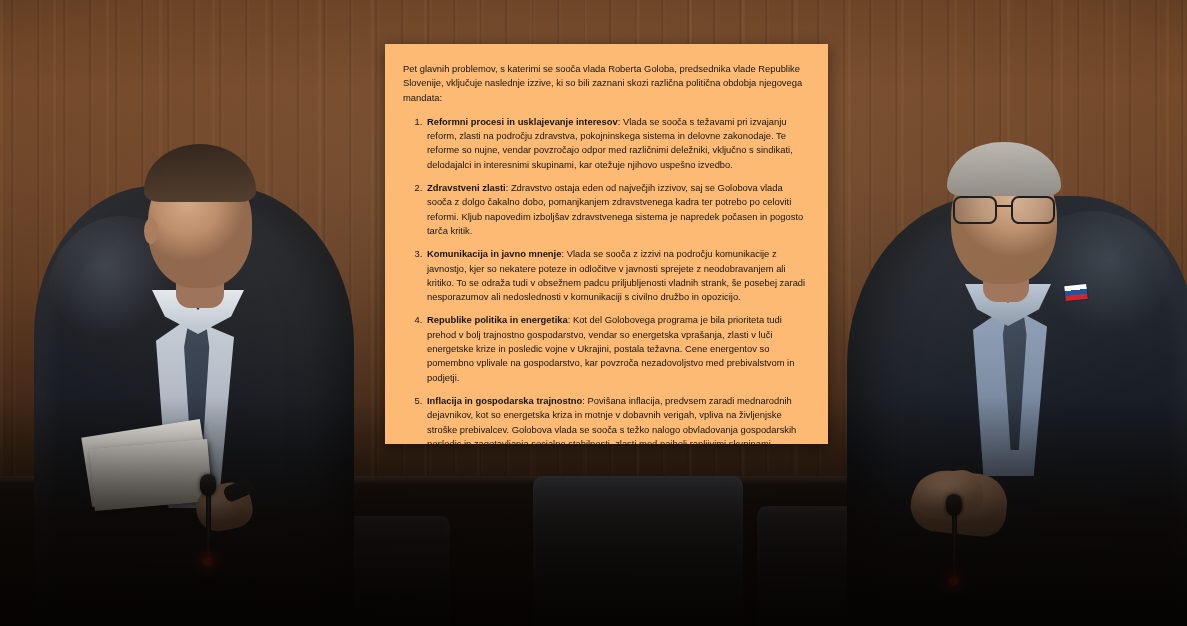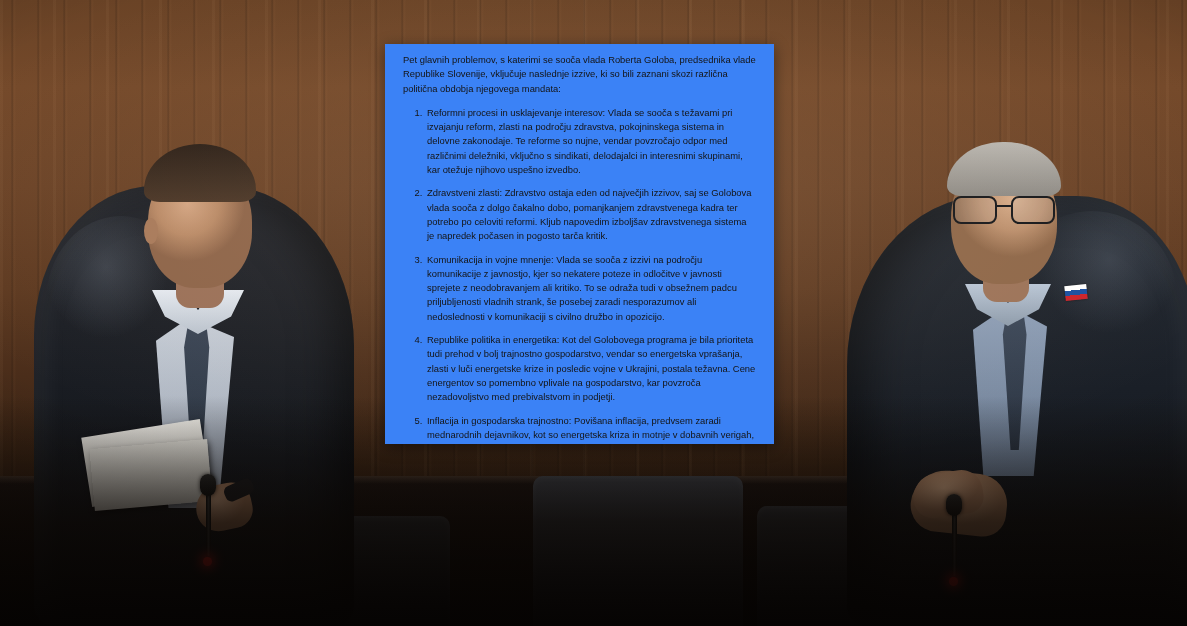--- a/index.html
+++ b/index.html
@@ -329,25 +329,25 @@
     background: radial-gradient(50% 50% at 45% 35%, #dcb08c, #a87b5c);
     border-radius: 30px 26px 20px 24px;
     transform: rotate(-8deg);
   }
 
   
   .text-panel {
     position: absolute;
     left: 385px;
     top: 44px;
-    width: 389px;
+    width: 443px;
     height: 400px;
-    background: #3b82f6;
+    background: #fdba74;
     color: #111111;
-    padding: 9px 18px 10px 18px;
+    padding: 18px 18px 10px 18px;
     box-sizing: border-box;
     overflow: hidden;
     box-shadow: 0 3px 14px rgba(0,0,0,0.45);
   }
   .text-panel .intro {
     font-size: 9.4px;
     line-height: 1.52;
     margin: 0 0 10px 0;
     text-align: left;
     color: #141414;
@@ -360,21 +360,21 @@
     color: #141414;
   }
   .text-panel ol li {
     margin-bottom: 9px;
     padding-left: 2px;
   }
   .text-panel ol li::marker {
     font-size: 9.4px;
   }
   .text-panel b {
-    font-weight: normal;
+    font-weight: bold;
   }
 </style>
 </head>
 <body>
 
 <div class="scene">
 
   <div class="wall"></div>
   <div class="slats"></div>
   <div class="slats2"></div>
@@ -435,21 +435,21 @@
   <div class="text-panel">
     <p class="intro">Pet glavnih problemov, s katerimi se sooča vlada Roberta Goloba, predsednika vlade Republike Slovenije, vključuje naslednje izzive, ki so bili zaznani skozi različna politična obdobja njegovega mandata:</p>
     <ol>
       <li>
         <b>Reformni procesi in usklajevanje interesov</b><span>: Vlada se sooča s težavami pri izvajanju reform, zlasti na področju zdravstva, pokojninskega sistema in delovne zakonodaje. Te reforme so nujne, vendar povzročajo odpor med različnimi deležniki, vključno s sindikati, delodajalci in interesnimi skupinami, kar otežuje njihovo uspešno izvedbo.</span>
       </li>
       <li>
         <b>Zdravstveni zlasti</b><span>: Zdravstvo ostaja eden od največjih izzivov, saj se Golobova vlada sooča z dolgo čakalno dobo, pomanjkanjem zdravstvenega kadra ter potrebo po celoviti reformi. Kljub napovedim izboljšav zdravstvenega sistema je napredek počasen in pogosto tarča kritik.</span>
       </li>
       <li>
-        <b>Komunikacija in vojne mnenje</b><span>: Vlada se sooča z izzivi na področju komunikacije z javnostjo, kjer so nekatere poteze in odločitve v javnosti sprejete z neodobravanjem ali kritiko. To se odraža tudi v obsežnem padcu priljubljenosti vladnih strank, še posebej zaradi nesporazumov ali nedoslednosti v komunikaciji s civilno družbo in opozicijo.</span>
+        <b>Komunikacija in javno mnenje</b><span>: Vlada se sooča z izzivi na področju komunikacije z javnostjo, kjer so nekatere poteze in odločitve v javnosti sprejete z neodobravanjem ali kritiko. To se odraža tudi v obsežnem padcu priljubljenosti vladnih strank, še posebej zaradi nesporazumov ali nedoslednosti v komunikaciji s civilno družbo in opozicijo.</span>
       </li>
       <li>
         <b>Republike politika in energetika</b><span>: Kot del Golobovega programa je bila prioriteta tudi prehod v bolj trajnostno gospodarstvo, vendar so energetska vprašanja, zlasti v luči energetske krize in posledic vojne v Ukrajini, postala težavna. Cene energentov so pomembno vplivale na gospodarstvo, kar povzroča nezadovoljstvo med prebivalstvom in podjetji.</span>
       </li>
       <li>
         <b>Inflacija in gospodarska trajnostno</b><span>: Povišana inflacija, predvsem zaradi mednarodnih dejavnikov, kot so energetska kriza in motnje v dobavnih verigah, vpliva na življenjske stroške prebivalcev. Golobova vlada se sooča s težko nalogo obvladovanja gospodarskih posledic in zagotavljanja socialne stabilnosti, zlasti med najbolj ranljivimi skupinami.</span>
       </li>
     </ol>
   </div>
 

